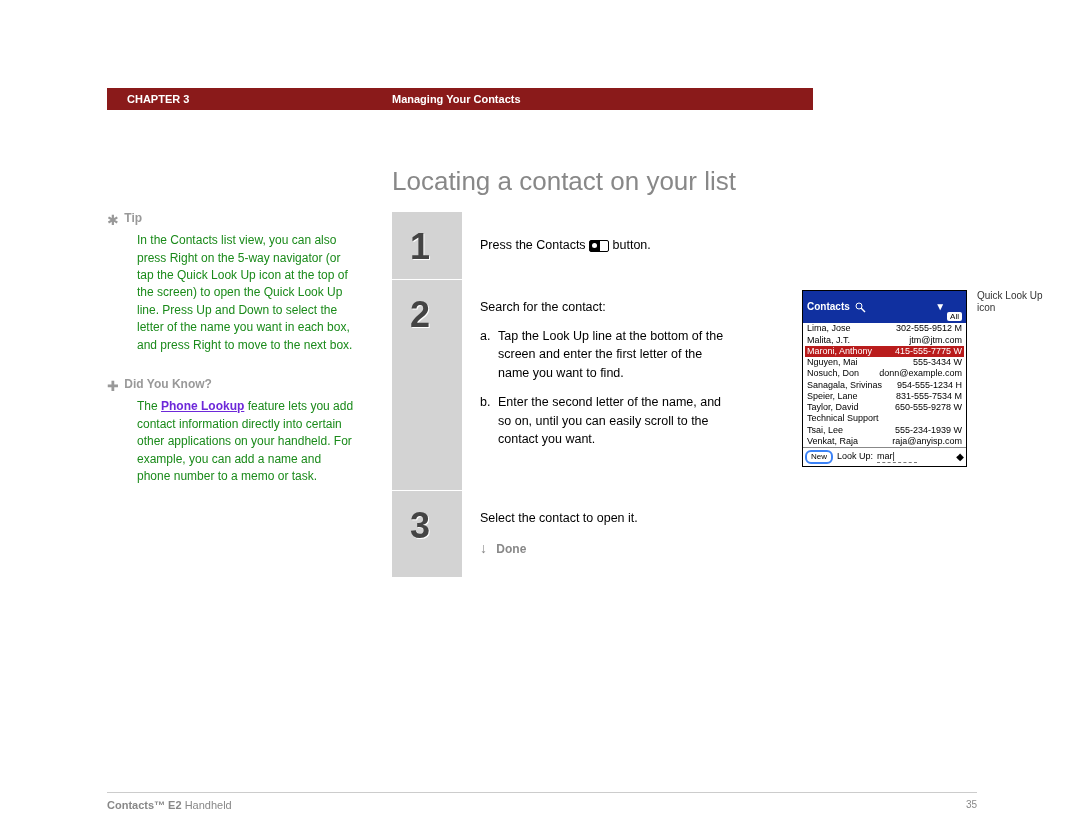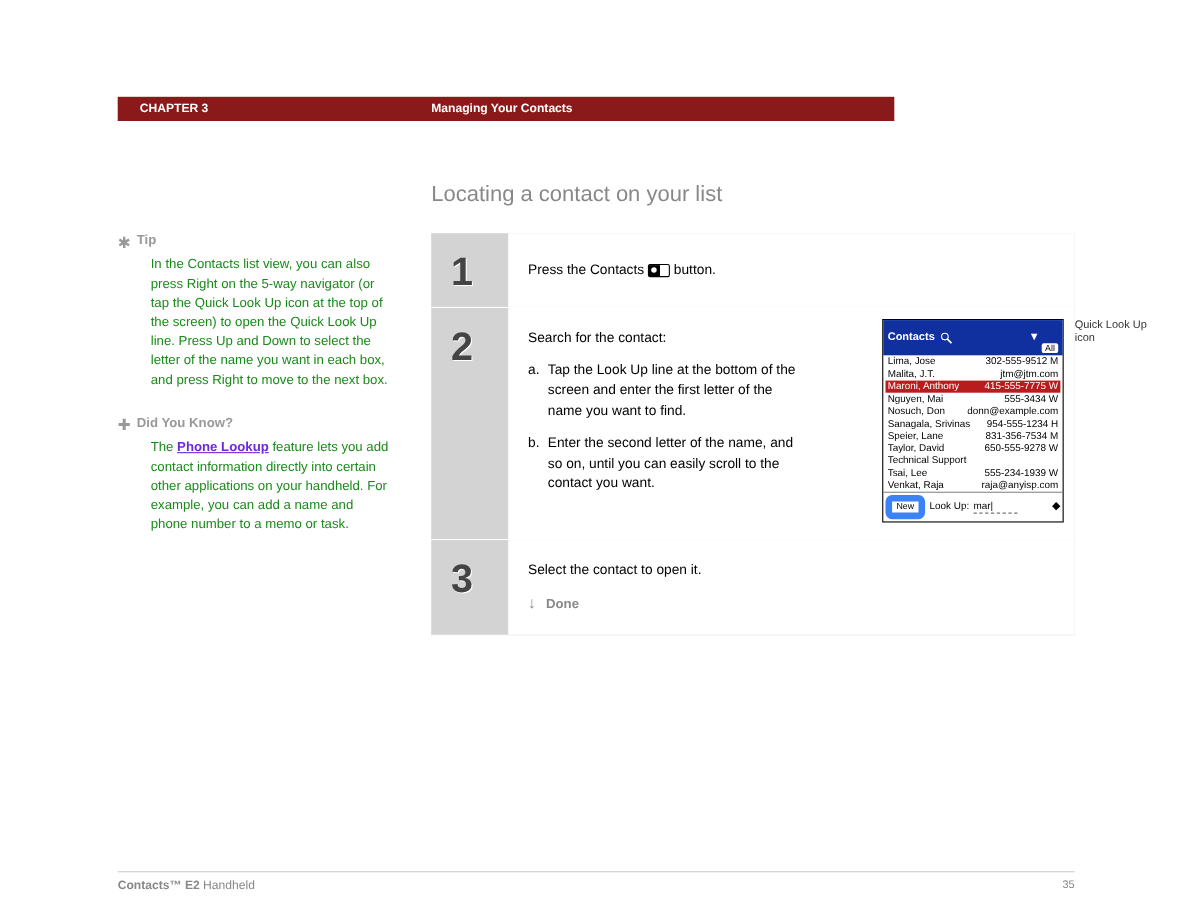--- a/index.html
+++ b/index.html
@@ -23,21 +23,21 @@
     font-weight: bold;
     display: flex;
     align-items: center;
   }
   .header-chapter { position: absolute; left: 20px; }
   .header-title { position: absolute; left: 285px; }
   .page-title {
     position: absolute;
     left: 392px;
     top: 166px;
-    font-size: 20px;
+    font-size: 26px;
     color: #888;
     font-weight: normal;
     font-family: "Lucida Grande", Verdana, Arial, sans-serif;
   }
   .sidebar {
     position: absolute;
     left: 107px;
     top: 210px;
     width: 250px;
     font-size: 12px;
@@ -177,21 +177,21 @@
   .palm-row .name { overflow: hidden; text-overflow: clip; }
   .palm-row .phone { text-align: right; }
   .palm-bottom {
     border-top: 1px solid #888;
     padding: 2px 2px;
     display: flex;
     align-items: center;
     gap: 4px;
   }
   .palm-new-btn {
-    border: 6px solid #3b82f6;
+    border: 2px solid #3b82f6;
     border-radius: 6px;
     padding: 0 4px;
     font-size: 8px;
   }
   .palm-lookup-label { font-size: 9px; }
   .palm-lookup-val {
     font-size: 9px;
     border-bottom: 1px dashed #777;
     min-width: 40px;
     display: inline-block;
@@ -314,21 +314,21 @@
               <div class="palm-row">
                 <span class="name">Nosuch, Don</span>
                 <span class="phone">donn@example.com</span>
               </div>
               <div class="palm-row">
                 <span class="name">Sanagala, Srivinas</span>
                 <span class="phone">954-555-1234 H</span>
               </div>
               <div class="palm-row">
                 <span class="name">Speier, Lane</span>
-                <span class="phone">831-356-7534 M</span>
+                <span class="phone">831-555-7534 M</span>
               </div>
               <div class="palm-row">
                 <span class="name">Taylor, David</span>
                 <span class="phone">650-555-9278 W</span>
               </div>
               <div class="palm-row">
                 <span class="name">Technical Support</span>
                 <span class="phone"></span>
               </div>
               <div class="palm-row">

